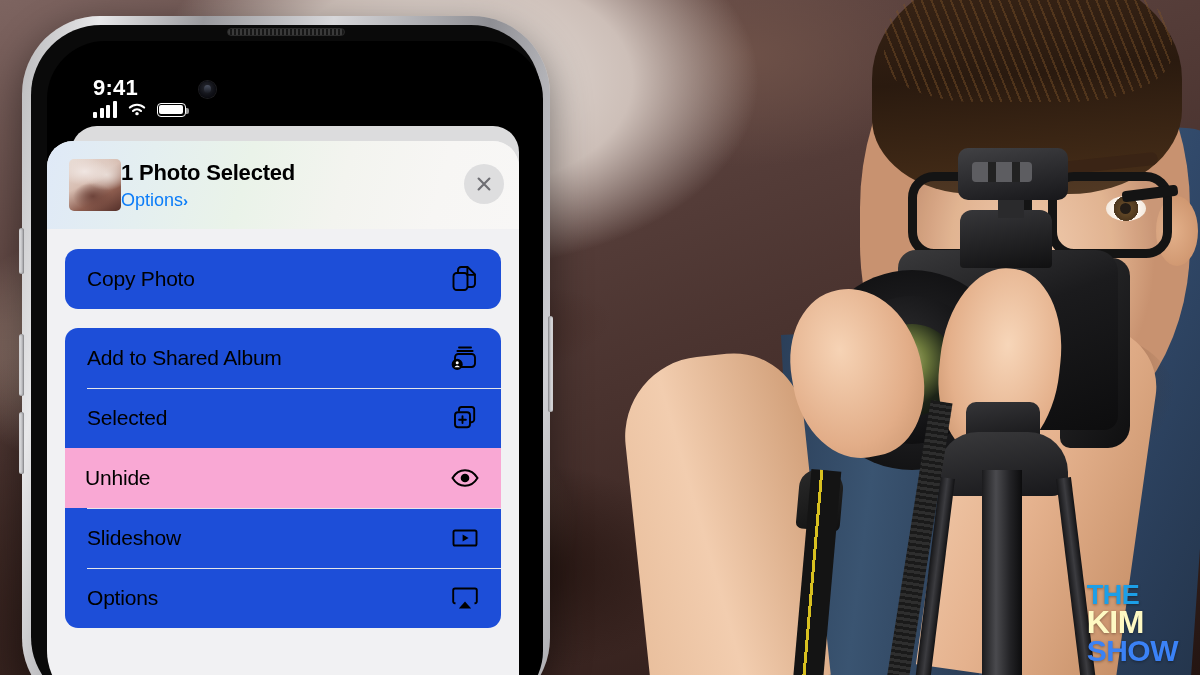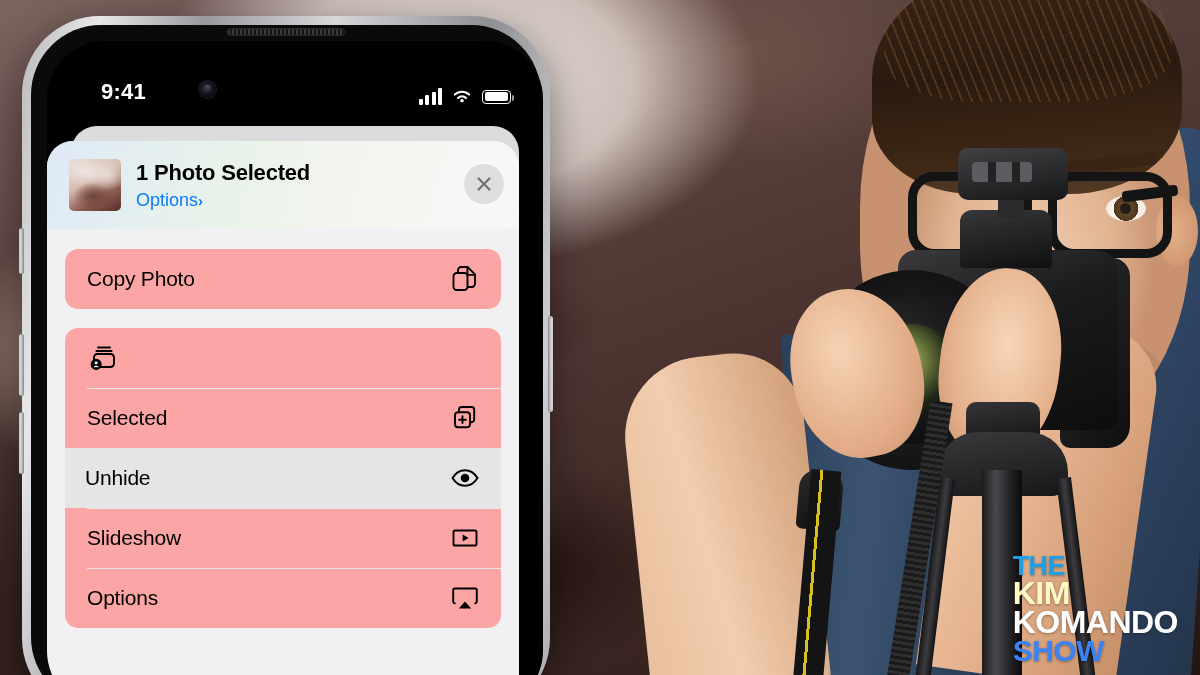--- a/index.html
+++ b/index.html
@@ -253,23 +253,23 @@
   .front-cam{
     position:absolute; left:152px; top:40px; width:17px; height:17px; border-radius:50%;
     background:radial-gradient(circle at 45% 40%, #2a2c33 0%, #101117 55%, #05050a 100%);
     box-shadow:0 0 0 1px #1d1d20;
   }
   .front-cam:after{content:"";position:absolute;left:5px;top:4px;width:7px;height:8px;border-radius:50%;
     background:linear-gradient(180deg,#4a5060,#1a1c24);}
 
   
   .statusbar{
-    position:absolute; left:12px; top:34px; width:100%; height:30px;
-    display:flex; align-items:flex-end; justify-content:space-between;
-    padding:0 44px 0 42px; color:#fff;
+    position:absolute; left:4px; top:34px; width:100%; height:30px;
+    display:flex; align-items:flex-start; justify-content:space-between;
+    padding:0 44px 0 42px; color:#fff;flex-direction:column;
   }
   .sb-time{ font-size:22px; font-weight:bold; letter-spacing:.2px; }
   .sb-right{ display:flex; align-items:center; gap:9px; }
   .bars{ display:flex; align-items:flex-end; gap:2.5px; height:17px; }
   .bars i{ display:block; width:4px; background:#fff; border-radius:1px; }
   .bars i:nth-child(1){height:6px;}
   .bars i:nth-child(2){height:10px;}
   .bars i:nth-child(3){height:13.5px;}
   .bars i:nth-child(4){height:17px;}
   .battery{ width:29px; height:14px; border:1.8px solid #fff; border-radius:4px; position:relative; }
@@ -298,40 +298,40 @@
     display:flex; align-items:center; padding:0 0 0 22px;
   }
   .thumb{
     width:52px; height:52px; border-radius:5px; flex:0 0 auto; overflow:hidden;
     background:
       radial-gradient(ellipse 34px 20px at 30% 24%, #f0e6e2 0%, rgba(240,230,226,0) 70%),
       radial-gradient(ellipse 30px 22px at 72% 30%, #e8dcd6 0%, rgba(232,220,214,0) 72%),
       radial-gradient(ellipse 26px 18px at 46% 72%, #6e443b 0%, rgba(110,68,59,0) 76%),
       linear-gradient(150deg,#e9ddd6 0%,#d7bdb1 40%,#8c5c4e 70%,#54302a 100%);
   }
-  .hdr-text{ margin-left:15px; }
+  .hdr-text{ }
   .hdr-title{ font-size:22px; font-weight:bold; color:#000; letter-spacing:-.2px; }
   .hdr-options{ font-size:18px; color:#0b7cf8; margin-top:4px; display:flex; align-items:center; }
   .hdr-options .chev{ font-size:15px; font-weight:bold; }
   .close-btn{
     position:absolute; right:15px; top:23px; width:40px; height:40px; border-radius:50%;
     background:#dededf; display:flex; align-items:center; justify-content:center;
   }
   .close-btn svg{ width:18px; height:18px; }
 
   .sheet-body{ padding:20px 18px 0 18px; }
   .card{ background:#fff; border-radius:13px; overflow:hidden; margin-bottom:19px; }
   .row{
     height:60px; display:flex; align-items:center; justify-content:space-between;
-    padding:0 19px 0 22px; position:relative; background:#fca5a5;
+    padding:0 19px 0 22px; position:relative; background:#1d4ed8;
   }
   .row + .row:before{
     content:""; position:absolute; left:22px; right:0; top:0; height:1px; background:#e6e6e8;
   }
-  .row.highlight{ background:#e5e5e5;padding-left:20px; }
+  .row.highlight{ background:#f9a8d4;padding-left:20px; }
   .row.highlight:before{ background:transparent; }
   .row-label{ font-size:21px; color:#000; letter-spacing:-.2px; }
   .row-icon{ width:34px; height:34px; display:flex; align-items:center; justify-content:center; }
   .row-icon svg{ width:30px; height:30px; }
 
   .card.clipped{ margin-bottom:0; }
 </style>
 </head>
 <body>
 
@@ -382,21 +382,20 @@
 
     <div class="strap"></div>
     <div class="strap-pad"></div>
     <div class="strap2"></div>
   </div>
 </div>
 
 <div id="logo">
   <span class="l1">THE</span>
   <span class="l2">KIM</span>
-  <span class="l3">KOMANDO</span>
   <span class="l4">SHOW</span>
 </div>
 
 <div id="phone">
   <div class="phone-frame"></div>
 
   <div class="side-btn action"></div>
   <div class="side-btn volup"></div>
   <div class="side-btn voldn"></div>
   <div class="side-btn power"></div>
@@ -456,20 +455,21 @@
                   <path d="M8 9V6.2A3.2 3.2 0 0111.2 3h6.4L25 10.4v9.4A3.2 3.2 0 0121.8 23h-4.3"></path>
                   <path d="M17.4 3.2v6.4a1.3 1.3 0 001.3 1.3h6.1"></path>
                 </svg>
               </span>
             </div>
           </div>
 
           <div class="card clipped">
 
             <div class="row">
+              <span class="row-label">Add to Shared Album</span>
               <span class="row-icon">
                 <svg viewBox="0 0 30 30" fill="none" stroke="#000" stroke-width="1.9">
                   <path d="M9 4.5h12" stroke-linecap="round"></path>
                   <path d="M7.4 8h15.2" stroke-linecap="round"></path>
                   <rect x="5" y="11" width="20" height="13" rx="3.4"></rect>
                   <circle cx="7.2" cy="21.4" r="4.6" fill="#fff"></circle>
                   <circle cx="7.2" cy="21.4" r="4.6" fill="#000" stroke="none"></circle>
                   <circle cx="7.2" cy="19.8" r="1.5" fill="#fff" stroke="none"></circle>
                   <path d="M4.5 24.3a3 3 0 015.4 0" fill="#fff" stroke="none"></path>
                 </svg>

